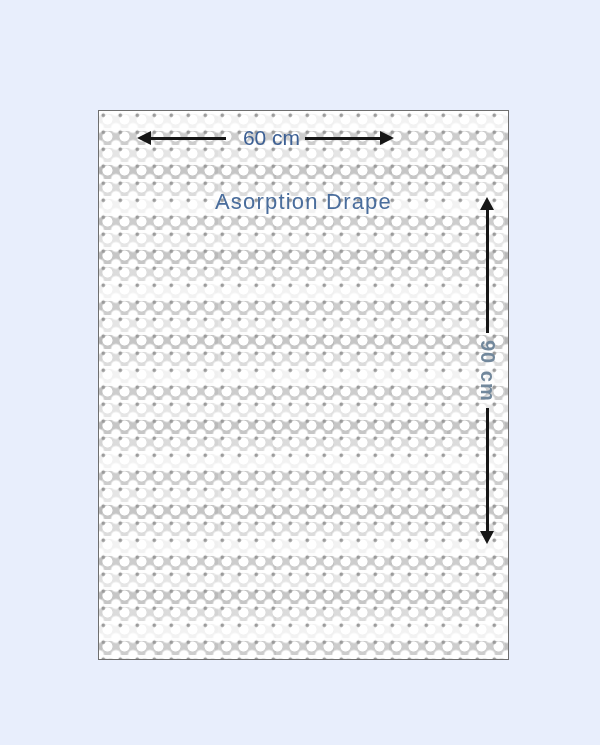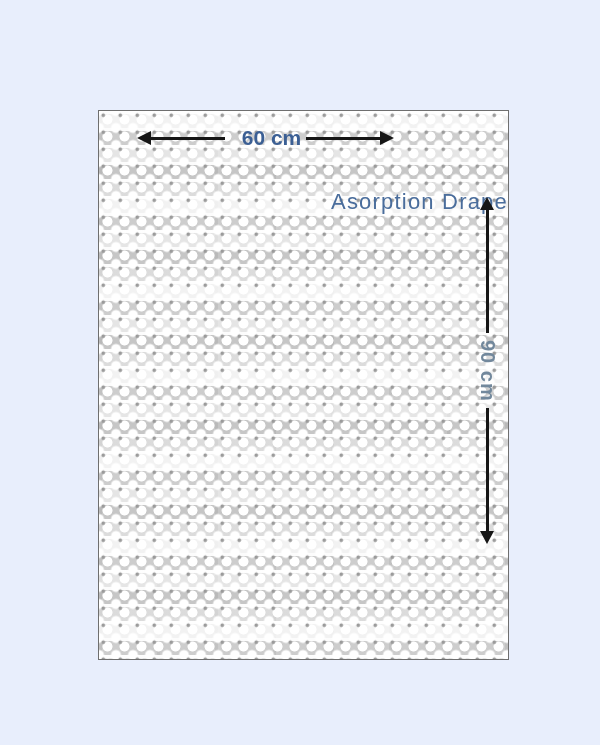--- a/index.html
+++ b/index.html
@@ -57,36 +57,36 @@
 
   
   .h-arrow {
     position: absolute;
     left: 38px; top: 17px;
     width: 257px; height: 20px;
     display: flex; align-items: center;
   }
   .line-h { flex: 1; height: 3px; background: #161616; }
   .label-width {
-    font-size: 21px; font-weight: bold;
+    font-size: 21px; font-weight: normal;
     color: #3b5f94;
     padding: 0 5px;
     line-height: 20px;
     white-space: nowrap;
     margin-left: 12px;
   }
   .ah { width: 0; height: 0; flex: none; }
   .ah-left  { border-top: 7px solid transparent; border-bottom: 7px solid transparent; border-right: 14px solid #161616; }
   .ah-right { border-top: 7px solid transparent; border-bottom: 7px solid transparent; border-left: 14px solid #161616; }
 
   
   .drape-title {
     position: absolute;
     left: 0; right: 0; top: 78px;
-    text-align: right;
+    text-align: center;
     font-size: 22px;
     letter-spacing: 1.2px;
     color: #4a6d9c;
     white-space: nowrap;
   }
 
   
   .v-arrow {
     position: absolute;
     left: 378px; top: 86px;

